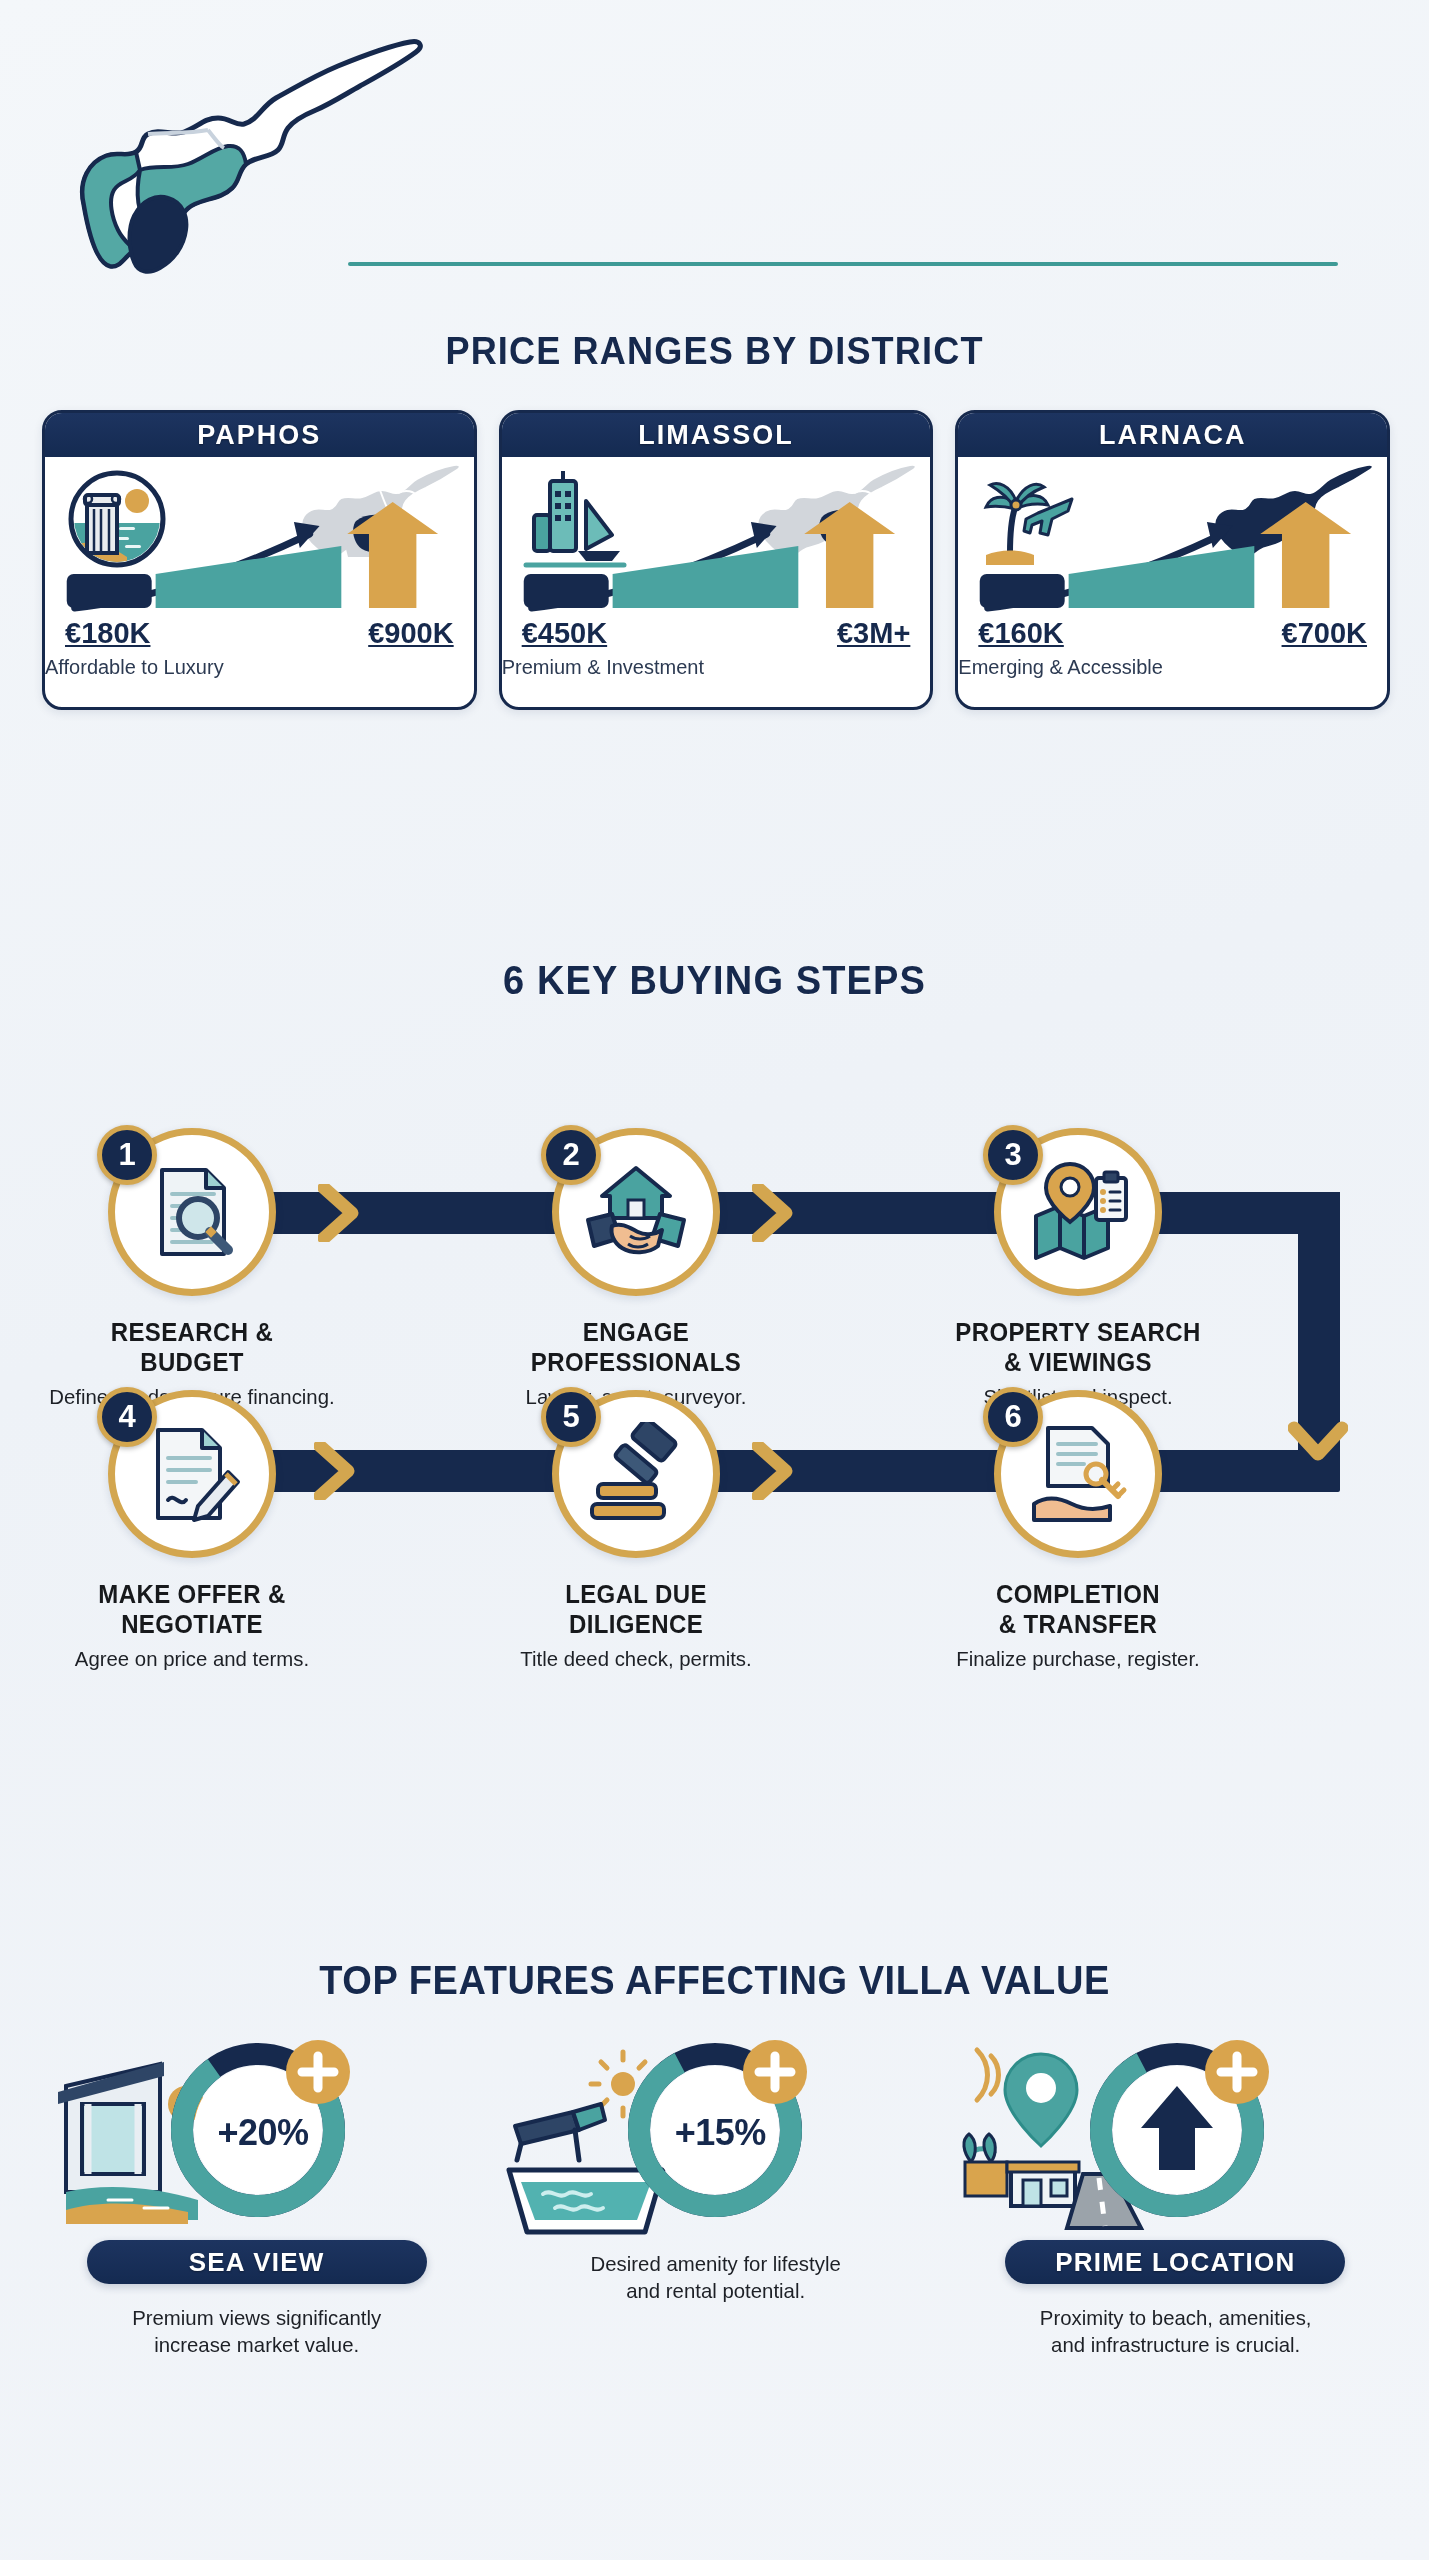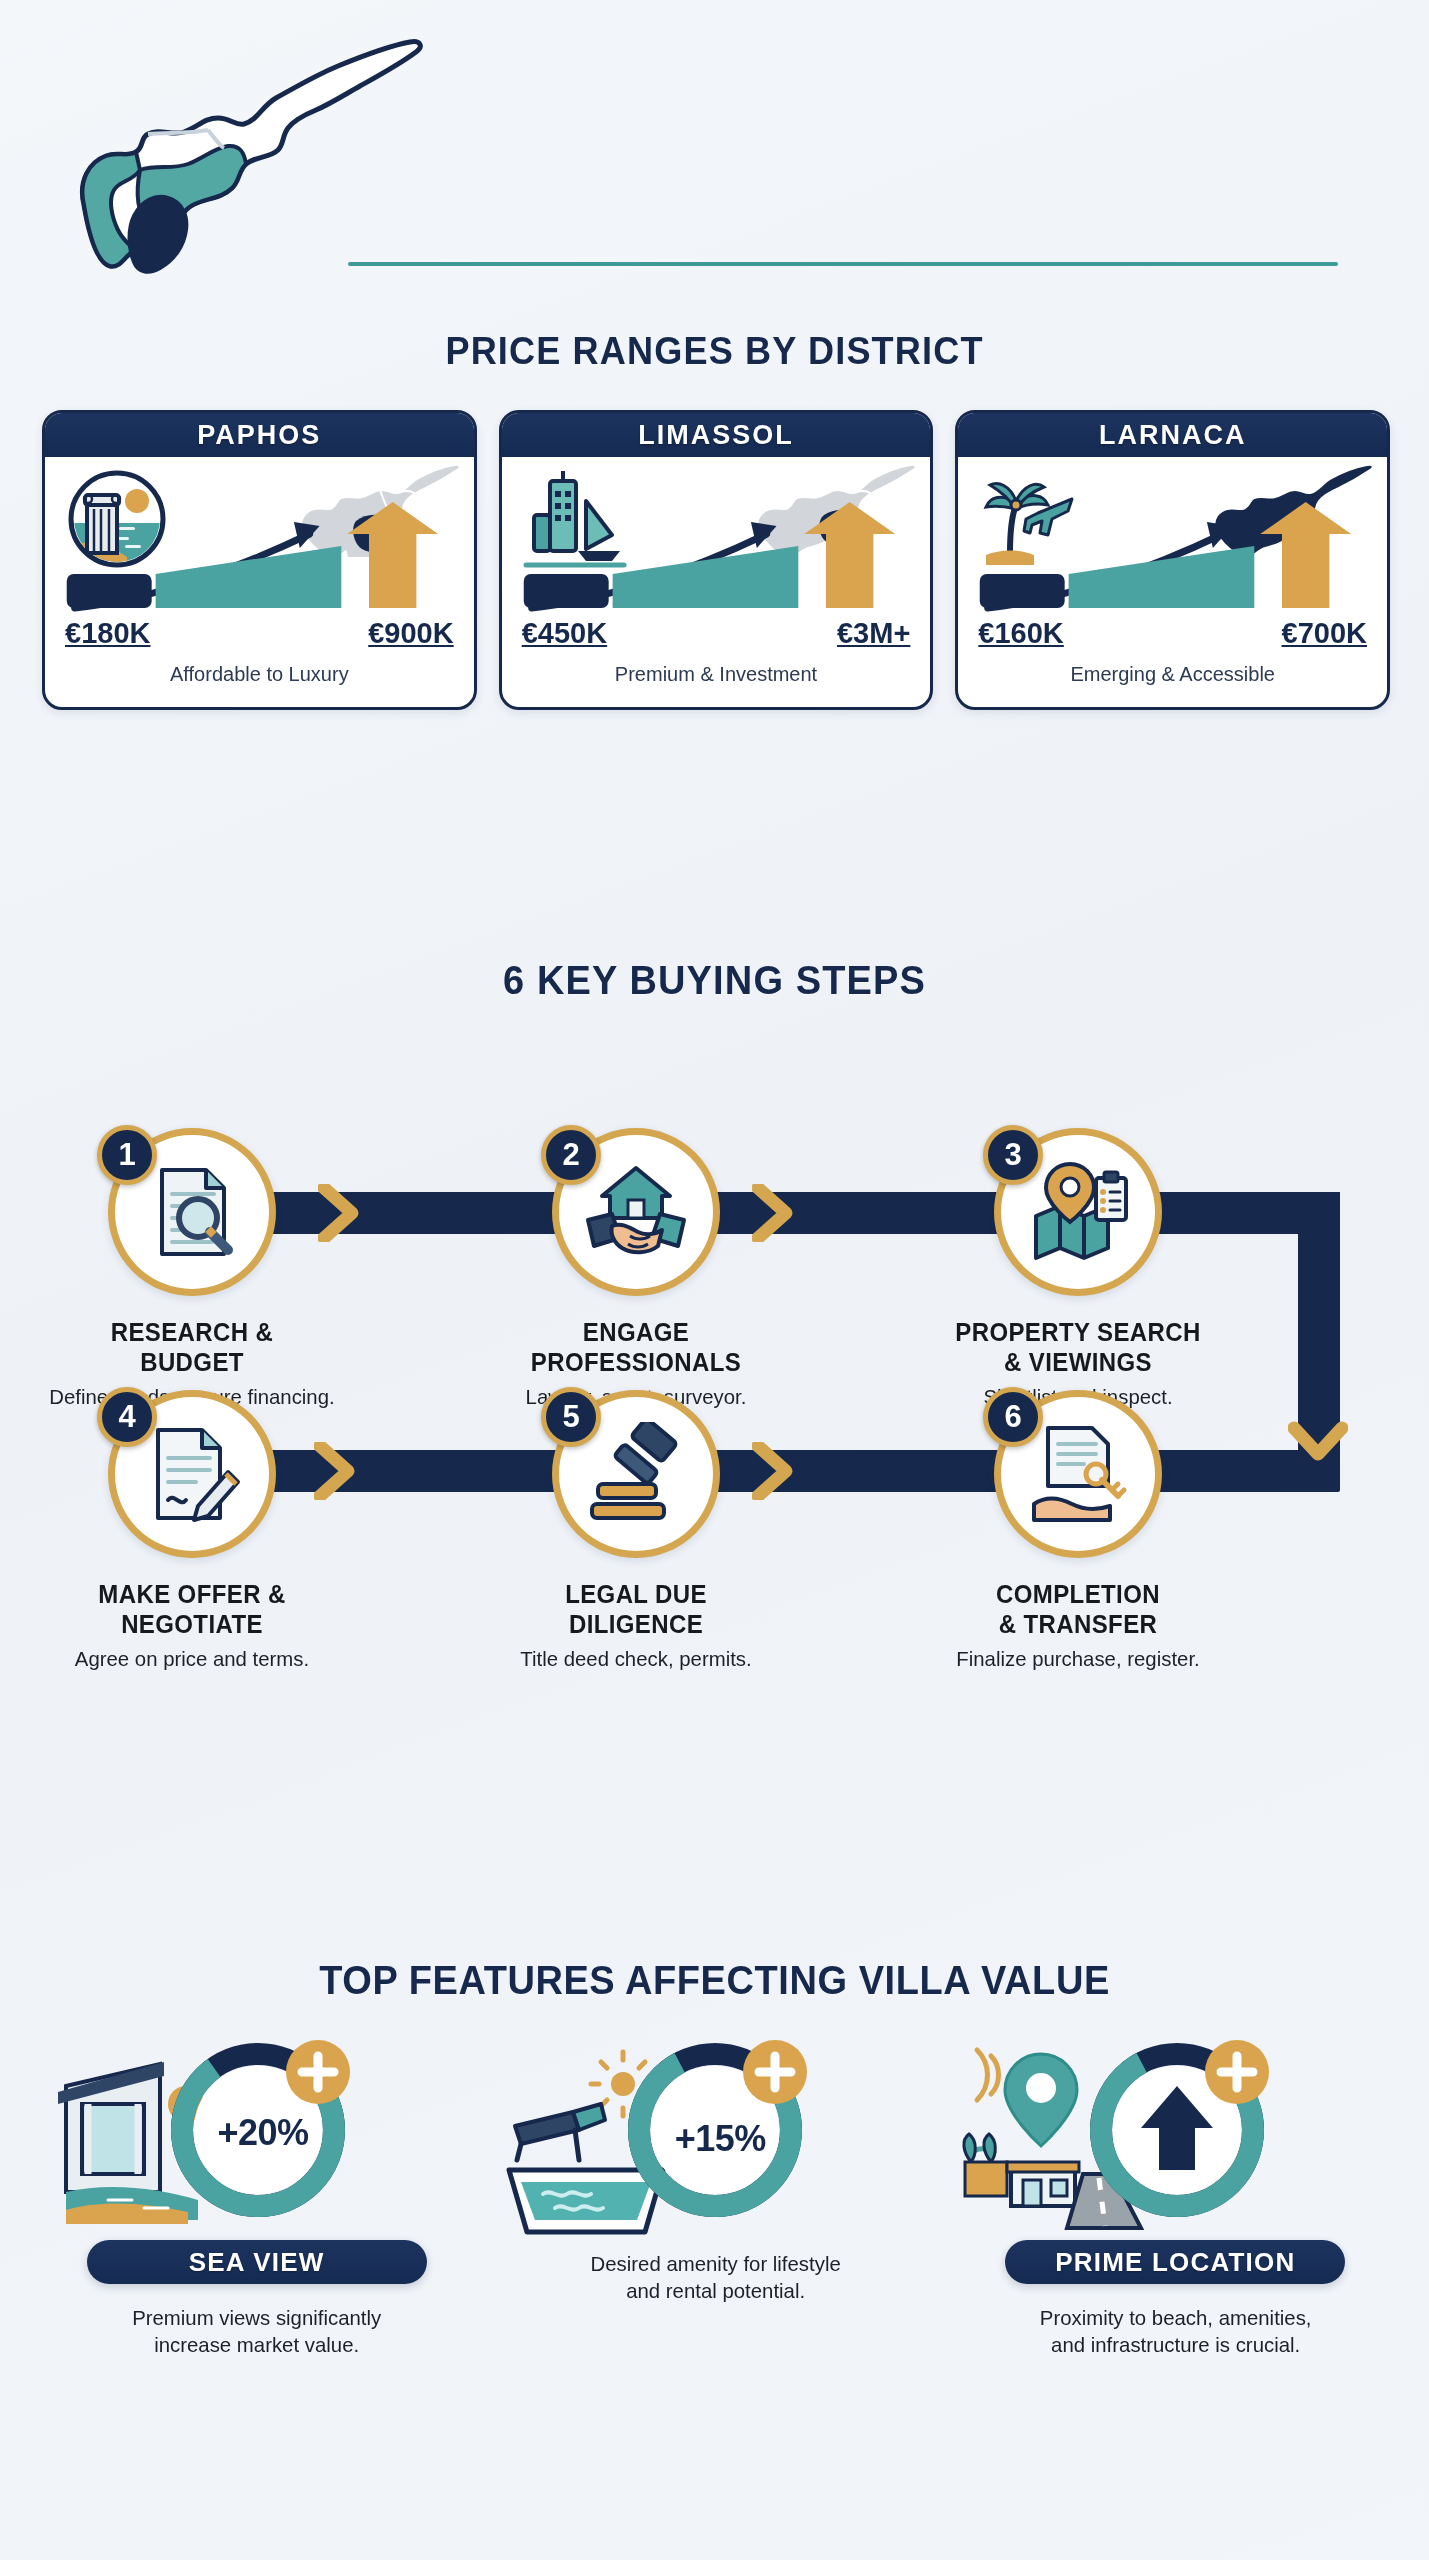--- a/index.html
+++ b/index.html
@@ -65,22 +65,22 @@
   .card-body { position: relative; height: 235px; }
   .mini-map { position: absolute; right: 10px; top: 6px; width: 170px; height: 96px; }
   .card-icon { position: absolute; left: 18px; top: 8px; width: 108px; height: 108px; }
   .graph { position: absolute; left: 0; bottom: 76px; width: 100%; height: 120px; }
   .price-row {
     position: absolute; bottom: 42px; left: 0; width: 100%;
     display: flex; justify-content: space-between; padding: 0 20px;
     font-size: 29px; font-weight: 700; color: #16294d; text-decoration: underline;
   }
   .card-caption {
-    position: absolute; bottom: 6px; left: 0; width: 100%;
-    text-align: center; font-size: 20px; color: #2c3a52; font-weight: 400;
+    position: absolute; bottom: 13px; left: 0; width: 100%;
+    text-align: left; font-size: 20px; color: #2c3a52; font-weight: 400;
   }
 
   
   .steps-wrap { position: absolute; top: 1020px; left: 0; width: 1429px; height: 900px; }
   .rail {
     position: absolute; background: #16294d; height: 42px; border-radius: 2px;
   }
   .rail-v { position: absolute; background: #16294d; width: 42px; }
   .chev {
     position: absolute; width: 46px; height: 58px;
@@ -523,21 +523,21 @@
             <path d="M60 160 C68 154,76 166,84 160 C92 154,100 166,108 160"></path>
           </g>
         </svg>
         <svg class="donut" style="left:120px;" width="210" height="200" viewBox="0 0 210 200">
           <circle cx="100" cy="100" r="76" fill="none" stroke="#16294d" stroke-width="22"></circle>
           <circle cx="100" cy="100" r="76" fill="none" stroke="#4aa3a0" stroke-width="22" stroke-dasharray="400 78" stroke-dashoffset="-40" transform="rotate(-90 100 100)" stroke-linecap="butt"></circle>
           <circle cx="100" cy="100" r="64" fill="#ffffff"></circle>
           <circle cx="160" cy="42" r="32" fill="#d9a44d"></circle>
           <path d="M160 26 L160 58 M144 42 L176 42" stroke="#ffffff" stroke-width="9" stroke-linecap="round"></path>
         </svg>
-        <div class="donut-label" style="left:120px; top:88px; width:210px;">+15%</div>
+        <div class="donut-label" style="left:120px; top:82px; width:210px;">+15%</div>
       </div>
       <div class="feat-desc">
         <span>Desired amenity for lifestyle</span><br>
         <span>and rental potential.</span>
       </div>
     </div>
 
     <div class="feat">
       <div class="feat-art">
         <svg width="250" height="195" viewBox="0 0 250 195" style="left:0px;top:6px;">

